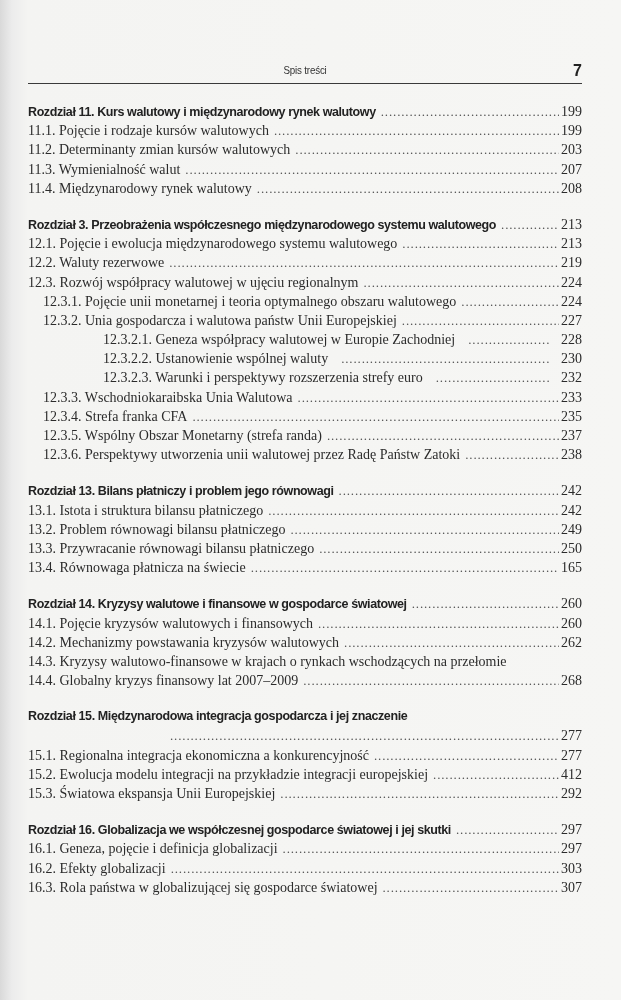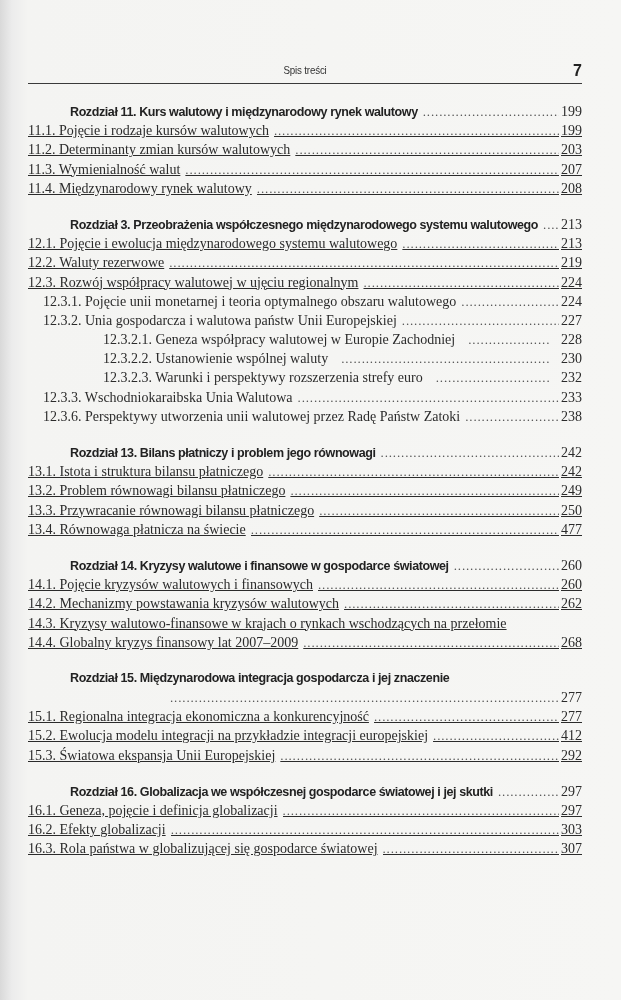--- a/index.html
+++ b/index.html
@@ -41,24 +41,23 @@
   }
   .row .leader::before {
     content: ". . . . . . . . . . . . . . . . . . . . . . . . . . . . . . . . . . . . . . . . . . . . . . . . . . . . . . . . . . . . . . . . . . . . . . . . . . . . . . . . . . . . . . . . . . . . . . . . . . . . . . . . . . .";
     letter-spacing: -1.2px; word-spacing: 0px;
   }
   .row .pg { flex: 0 0 auto; padding-left: 2px; text-align: right; }
   .row.head .label {
     font-family: "Liberation Sans", "DejaVu Sans", sans-serif;
     font-weight: bold; font-size: 12.5px; letter-spacing: -0.4px;
     color: #222;
-    margin-left: 42px;
   }
   .row.noleader .label { flex: 1 1 auto; }
-  .l1 { padding-left: 0; text-decoration: underline; }
+  .l1 { padding-left: 0; }
   .l2 { padding-left: 15px; justify-content: flex-end; }
   .l3 { padding-left: 75px; gap: 8px; }
   .cont { padding-left: 30px; }
   .head-cont { padding-left: 142px; }
 </style>
 </head>
 <body>
 
 <div class="page">
   <div class="running-head">
@@ -141,20 +140,30 @@
           <span class="label">12.3.2.3. Warunki i perspektywy rozszerzenia strefy euro</span>
           <span class="leader"></span>
           <span class="pg">232</span>
         </div>
       <div class="row l2">
           <span class="label">12.3.3. Wschodniokaraibska Unia Walutowa</span>
           <span class="leader"></span>
           <span class="pg">233</span>
         </div>
       <div class="row l2">
+          <span class="label">12.3.4. Strefa franka CFA</span>
+          <span class="leader"></span>
+          <span class="pg">235</span>
+        </div>
+      <div class="row l2">
+          <span class="label">12.3.5. Wspólny Obszar Monetarny (strefa randa)</span>
+          <span class="leader"></span>
+          <span class="pg">237</span>
+        </div>
+      <div class="row l2">
           <span class="label">12.3.6. Perspektywy utworzenia unii walutowej przez Radę Państw Zatoki</span>
           <span class="leader"></span>
           <span class="pg">238</span>
         </div>
     </div>
 
     <div class="chapter">
       <div class="row head">
         <span class="label">Rozdział 13. Bilans płatniczy i problem jego równowagi</span>
         <span class="leader"></span>
@@ -171,21 +180,21 @@
           <span class="pg">249</span>
         </div>
       <div class="row l1">
           <span class="label">13.3. Przywracanie równowagi bilansu płatniczego</span>
           <span class="leader"></span>
           <span class="pg">250</span>
         </div>
       <div class="row l1">
           <span class="label">13.4. Równowaga płatnicza na świecie</span>
           <span class="leader"></span>
-          <span class="pg">477</span>
+          <span class="pg">165</span>
         </div>
     </div>
 
     <div class="chapter">
       <div class="row head">
         <span class="label">Rozdział 14. Kryzysy walutowe i finansowe w gospodarce światowej</span>
         <span class="leader"></span>
         <span class="pg">260</span>
       </div>
       <div class="row l1">

